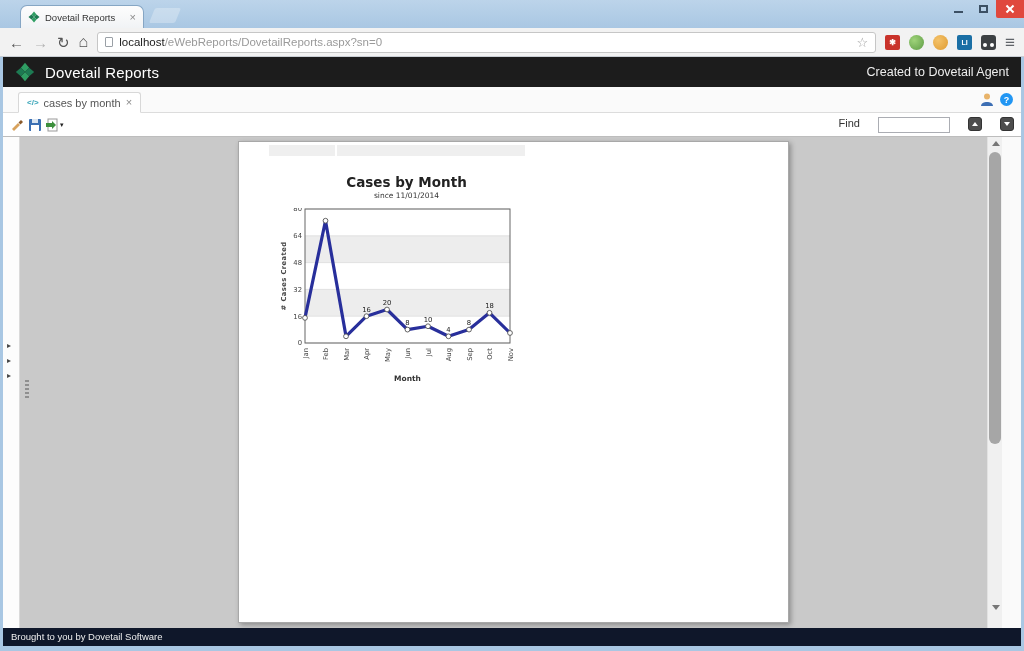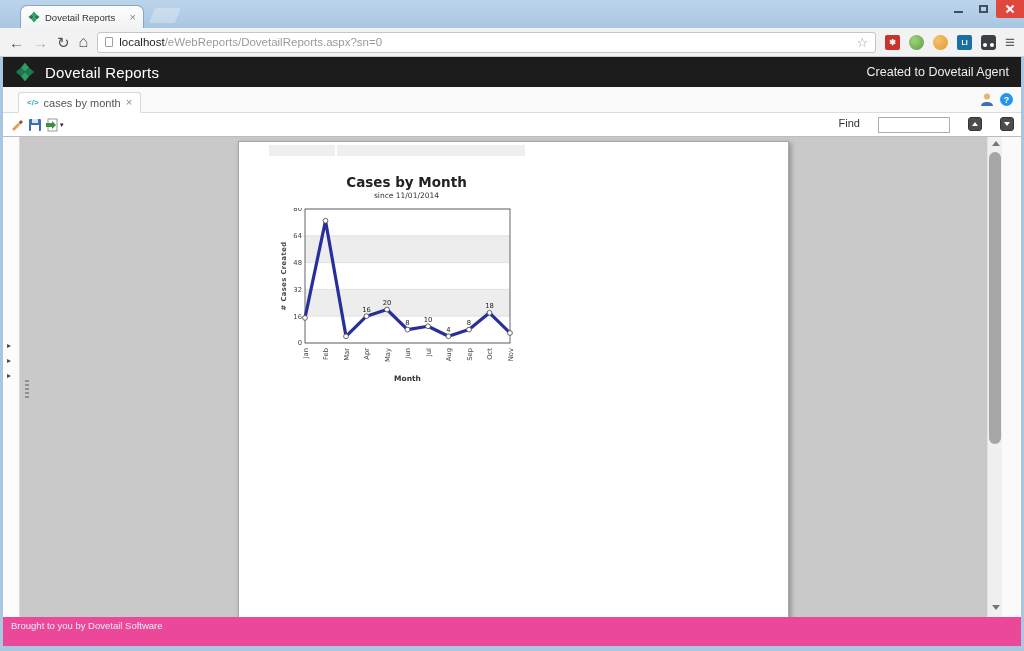--- a/index.html
+++ b/index.html
@@ -106,21 +106,21 @@
   .right-gutter { position:absolute; right:0; top:0; bottom:0; width:19px; background:#fafafa; }
   .scrollbar { position:absolute; right:19px; top:0; bottom:0; width:15px; background:#f0f0f0;
     border-left:1px solid #e2e2e2; }
   .sb-up { position:absolute; top:4px; left:4px; width:0; height:0;
     border-left:4px solid transparent; border-right:4px solid transparent; border-bottom:5px solid #777; }
   .sb-thumb { position:absolute; top:15px; left:1px; width:12px; height:292px; background:#a6a6a6; border-radius:6px; }
   .sb-down { position:absolute; bottom:18px; left:4px; width:0; height:0;
     border-left:4px solid transparent; border-right:4px solid transparent; border-top:5px solid #777; }
 
   
-  .appfooter { position:absolute; left:3px; right:3px; bottom:5px; height:29px; background:#ec4899;
+  .appfooter { position:absolute; left:3px; right:3px; bottom:5px; height:18px; background:#0f172a;
     color:#eee; font-size:9.5px; line-height:18px; padding-left:8px; }
   .frame-left { position:absolute; left:0; top:57px; bottom:0; width:3px; background:#a9c7e3; }
   .frame-right { position:absolute; right:0; top:57px; bottom:0; width:3px; background:#a9c7e3; }
   .frame-bottom { position:absolute; left:0; right:0; bottom:0; height:5px; background:#a9c7e3; }
 </style>
 </head>
 <body>
 
 <div class="titlebar">
   <div class="browser-tab">

